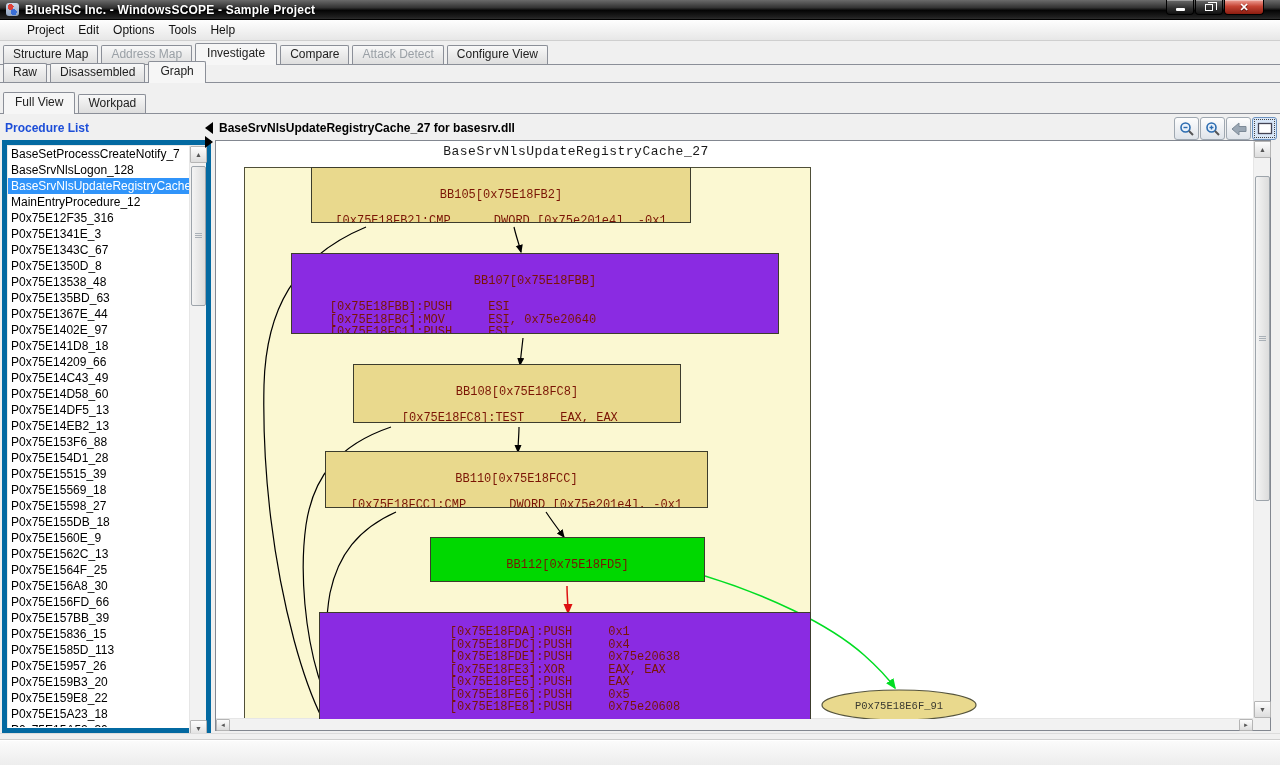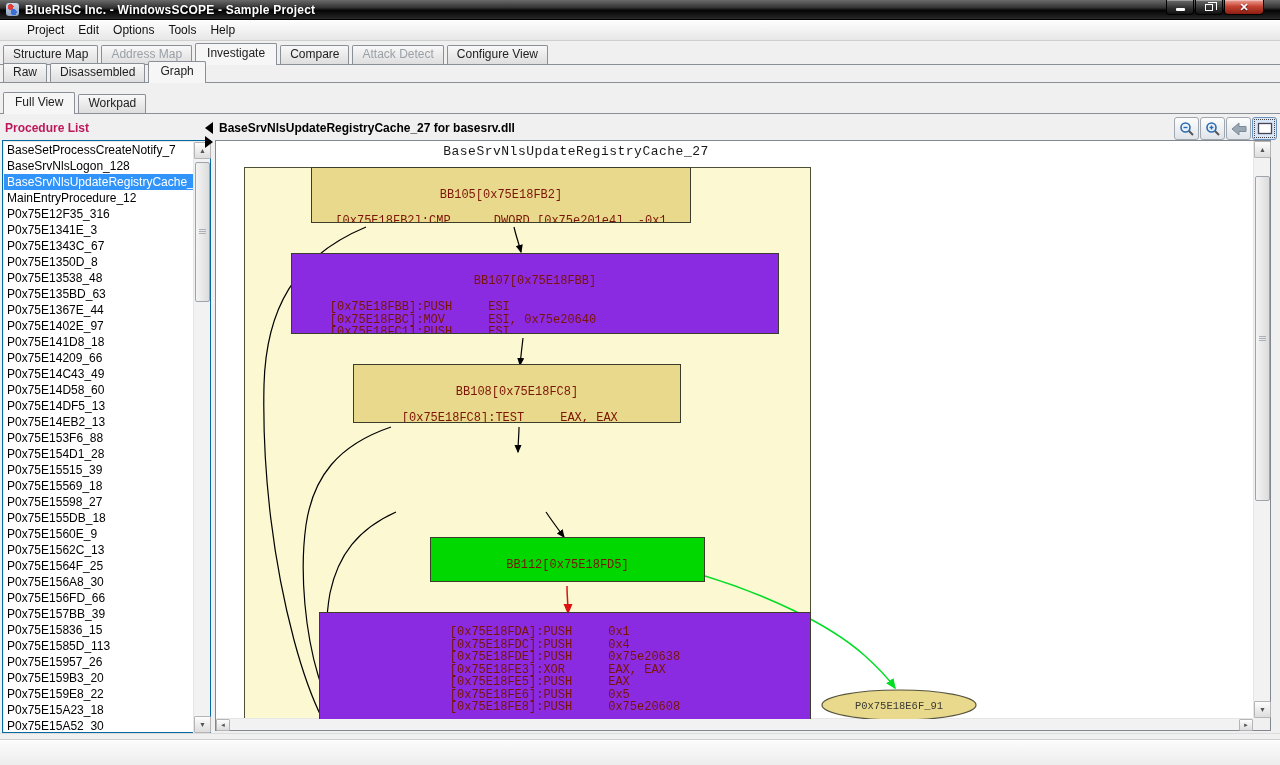--- a/index.html
+++ b/index.html
@@ -39,23 +39,23 @@
   .tab-row.r1 { top:42px; } .tab-row.r2 { top:60px; } .tab-row.r3 { top:91px; }
   .row-line { position:absolute; left:0; right:0; bottom:0; height:1px; background:#8b8f98; }
   .tab { position:relative; display:inline-block; vertical-align:top; margin:3px 0 0 3px;
     padding:1px 9px 2px; font-size:12px; line-height:15px; color:#222;
     border:1px solid #8b8f98; border-bottom:none; border-radius:2px 2px 0 0;
     background:linear-gradient(#f8f8f8,#dedede); z-index:1; }
   .tab.active { margin-top:1px; padding:2px 11px 4px; background:#f6f6f6; z-index:2; }
   .tab.disabled { color:#9aa0a6; }
 
   
-  .left-header { position:absolute; left:5px; top:121px; font-size:12px; font-weight:bold; color:#be185d; }
+  .left-header { position:absolute; left:5px; top:121px; font-size:12px; font-weight:bold; color:#1d4ed8; }
   .listbox { position:absolute; left:2px; top:140px; width:209px; height:593px;
-    background:#fff; border:1px solid #0369a1; box-shadow:inset 1px 1px 0 #e9e9e9; }
+    background:#fff; border:5px solid #0369a1; box-shadow:inset 1px 1px 0 #e9e9e9; }
   .list-inner { position:absolute; left:1px; top:1px; bottom:1px; width:189px; overflow:hidden; }
   .list-item { height:16px; line-height:16px; font-size:12px; color:#000; padding-left:3px;
     white-space:nowrap; overflow:hidden; }
   .list-item.selected { background:#3094fa; color:#fff; }
 
   
   .sb-v { position:absolute; width:17px; background:#f2f2f2; border-left:1px solid #e6e6e6; }
   .sb-h { position:absolute; height:12px; background:#f2f2f2; border-top:1px solid #e6e6e6; }
   .sb-btn { position:absolute; width:17px; height:17px; background:linear-gradient(#fdfdfd,#ddd);
     border:1px solid #b5b5b5; border-radius:1px; color:#555; font-size:7px;
@@ -242,20 +242,22 @@
           <text x="683" y="564" text-anchor="middle" font-family="Liberation Mono, monospace" font-size="10.5" fill="#3a3a30">P0x75E18E6F_91</text>
         </svg></div>
   <div class="block" style="left: 95px; top: 26px; width: 380px; height: 56px; background: rgb(233, 217, 141); color: rgb(122, 20, 4);"><div class="block-title">BB105[0x75E18FB2]</div><pre class="block-code">[0x75E18FB2]:CMP      DWORD [0x75e201e4], -0x1
 [0x75E18FB9]:JZ       0x75e19008</pre></div>
       <div class="block" style="left: 75px; top: 112px; width: 488px; height: 81px; background: rgb(138, 43, 226); color: rgb(122, 20, 4);"><div class="block-title">BB107[0x75E18FBB]</div><pre class="block-code">[0x75E18FBB]:PUSH     ESI
 [0x75E18FBC]:MOV      ESI, 0x75e20640
 [0x75E18FC1]:PUSH     ESI
 [0x75E18FC2]:CALL     [0x75e110b4] -&gt; UNRESOLVED FUNCTION</pre></div>
       <div class="block" style="left: 137px; top: 223px; width: 328px; height: 59px; background: rgb(233, 217, 141); color: rgb(122, 20, 4);"><div class="block-title">BB108[0x75E18FC8]</div><pre class="block-code">[0x75E18FC8]:TEST     EAX, EAX
 [0x75E18FCA]:JL       0x75e19007</pre></div>
+      <div class="block" style="left: 109px; top: 310px; width: 383px; height: 57px; background: rgb(233, 217, 141); color: rgb(122, 20, 4);"><div class="block-title">BB110[0x75E18FCC]</div><pre class="block-code">[0x75E18FCC]:CMP      DWORD [0x75e201e4], -0x1
+[0x75E18FD3]:JZ       0x75e19000</pre></div>
       <div class="block" style="left: 214px; top: 396px; width: 275px; height: 45px; background: rgb(0, 216, 0); color: rgb(122, 20, 4);"><div class="block-title">BB112[0x75E18FD5]</div><pre class="block-code">[0x75E18FD5]:CALL     0x75e18e6f</pre></div>
       <div class="block" style="left: 103px; top: 471px; width: 492px; height: 122px; background: rgb(138, 43, 226); color: rgb(122, 20, 4);"><pre class="block-code">[0x75E18FDA]:PUSH     0x1
 [0x75E18FDC]:PUSH     0x4
 [0x75E18FDE]:PUSH     0x75e20638
 [0x75E18FE3]:XOR      EAX, EAX
 [0x75E18FE5]:PUSH     EAX
 [0x75E18FE6]:PUSH     0x5
 [0x75E18FE8]:PUSH     0x75e20608</pre></div>
     </div>
   <div class="sb-v" style="left:1037px; top:0; height:577px;">

